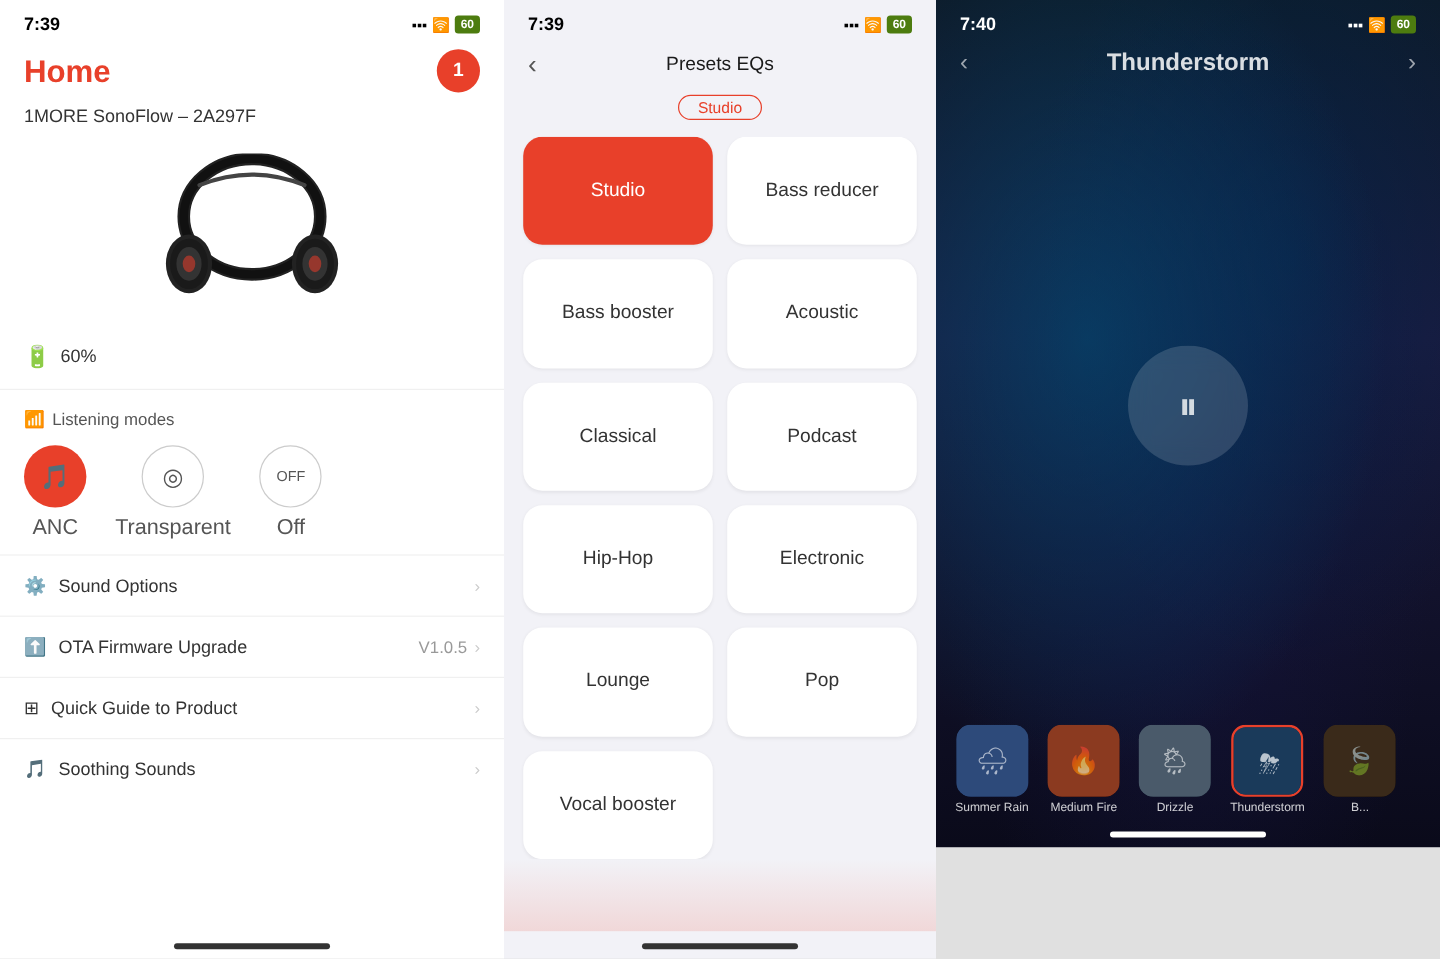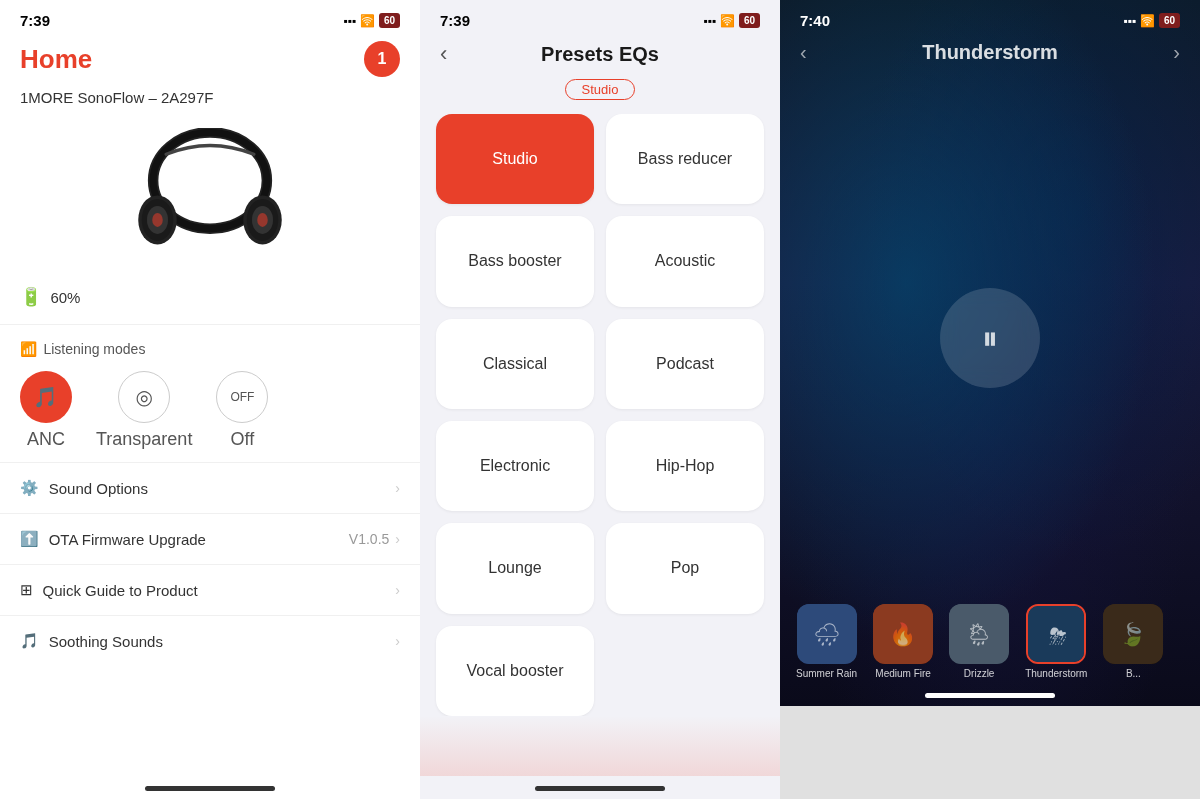--- a/index.html
+++ b/index.html
@@ -29,21 +29,21 @@
       align-items: center;
       padding: 12px 20px 4px;
       font-size: 13px;
       font-weight: 600;
       gap: 24px;
     }
 
     .status-time { font-size: 15px; font-weight: 700; }
     .status-icons { display: flex; gap: 4px; align-items: center; font-size: 12px; }
     .battery-badge {
-      background: #7f1d1d;
+      background: #4d7c0f;
       color: white;
       font-size: 10px;
       padding: 2px 5px;
       border-radius: 3px;
       font-weight: 700;
     }
 
     .home-header {
       display: flex;
       justify-content: space-between;
@@ -223,22 +223,22 @@
     }
 
     .back-btn {
       font-size: 22px;
       color: #555;
       cursor: pointer;
       padding: 4px;
     }
 
     .eq-title {
-      font-size: 20px;
-      font-weight: 700;
+      font-size: 16px;
+      font-weight: 400;
       color: #1a1a1a;
       position: absolute;
       left: 50%;
       transform: translateX(-50%);
     }
 
     .eq-subtitle-row {
       display: flex;
       justify-content: center;
       margin: 4px 0 14px;
@@ -568,22 +568,22 @@
     <span class="studio-tag">Studio</span>
   </div>
 
   <div class="eq-grid">
     <button class="eq-btn active">Studio</button>
     <button class="eq-btn">Bass reducer</button>
     <button class="eq-btn">Bass booster</button>
     <button class="eq-btn">Acoustic</button>
     <button class="eq-btn">Classical</button>
     <button class="eq-btn">Podcast</button>
+    <button class="eq-btn">Hip-Hop</button>
     <button class="eq-btn">Electronic</button>
-    <button class="eq-btn">Hip-Hop</button>
     <button class="eq-btn">Lounge</button>
     <button class="eq-btn">Pop</button>
     <button class="eq-btn">Vocal booster</button>
   </div>
 
   <div style="height:60px; background: linear-gradient(to top, rgba(232,64,42,0.15), transparent); margin-top: auto;"></div>
 
   <div class="eq-bottom-bar"></div>
 </div>
 

